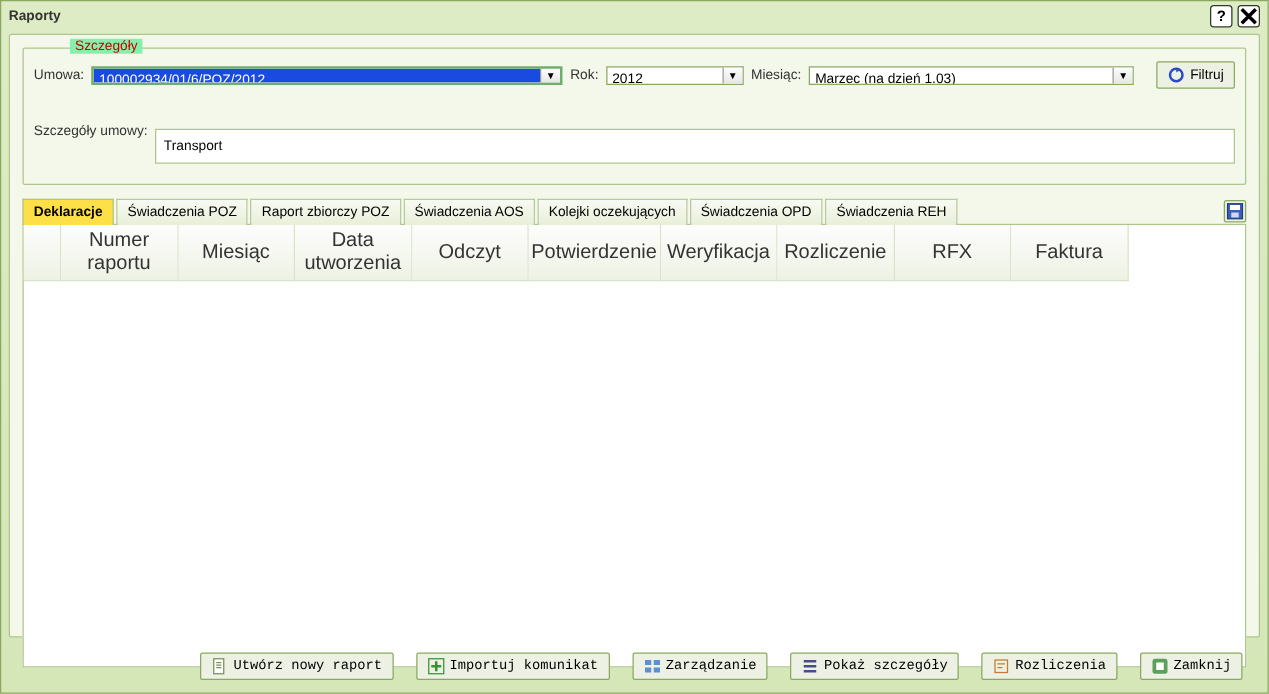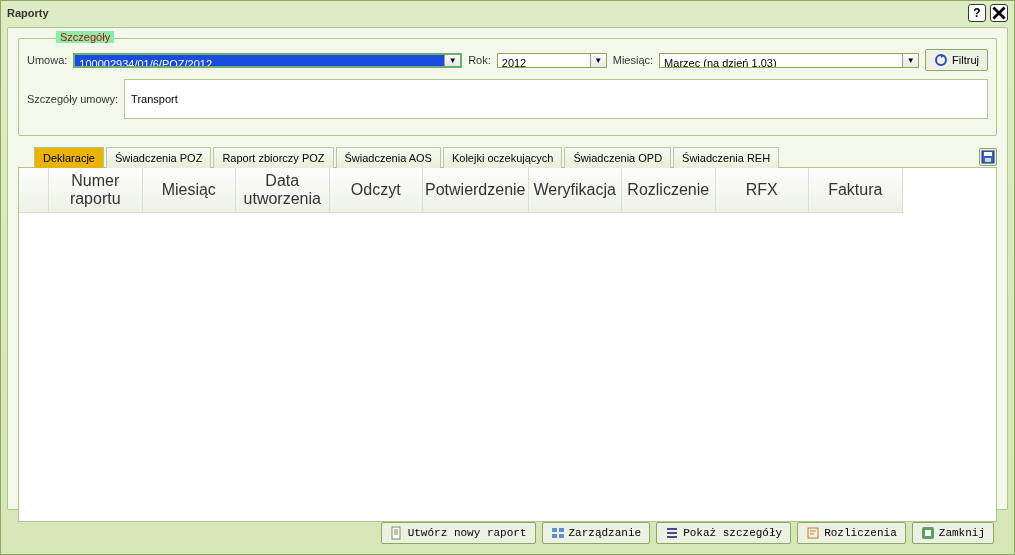--- a/index.html
+++ b/index.html
@@ -73,38 +73,38 @@
 .select-box .dd-btn {
   width: 16px; background: linear-gradient(#fdfdfd,#e6e6e6);
   border-left: 1px solid #999;
   display: flex; align-items: center; justify-content: center;
   font-size: 8px; color: #000;
 }
 .filter-btn, .action-btn {
   display: flex; align-items: center; gap: 4px;
   padding: 2px 8px; height: 22px;
   border: 1px solid #8AA85F; background: #EDF1E4;
-  border-radius: 2px; cursor: pointer;
+  border-radius: 2px; cursor: pointer; margin-left: 12px;
 }
 .filter-btn .ic, .action-btn .ic {
   width: 14px; height: 14px; display:flex; align-items:center; justify-content:center; font-size:12px;
 }
 .text-field {
-  border: 1px solid #AEC58C; background: #fff; height: 40px;
-  display: flex; align-items: center; padding: 0 6px; flex: 1;
+  border: 1px solid #AEC58C; background: #fff; height: 28px;
+  display: flex; align-items: center; padding: 0 6px; flex: 1; margin-top: 24px;
 }
 .tabs-row { display: flex; align-items: center; margin-top: 10px; }
 .tabs { display: flex; gap: 2px; }
 .tab {
   border: 1px solid #B8C9A0; border-bottom: none;
   background: linear-gradient(#F8FAF3,#E8EFD8);
   padding: 4px 8px; cursor: pointer; position: relative; top: 1px;
 }
 .tab.active {
-  background: #eab308; border-color:#AEC58C; font-weight: normal; z-index: 2; margin-left: 16px;
+  background: #fde047; border-color:#AEC58C; font-weight: bold; z-index: 2;
 }
 .save-icon {
   margin-left: auto; width: 18px; height: 18px;
   border:1px solid #8AA85F; border-radius:2px; background:#EDF1E4;
   display:flex; align-items:center; justify-content:center; cursor:pointer;
 }
 .table-wrap {
   border: 1px solid #AEC58C;
   background: #fff;
   height: 355px;
@@ -223,20 +223,29 @@
       <svg class="svg-icon" viewBox="0 0 14 14">
           <rect x="2" y="1" width="8" height="12" fill="#fff" stroke="#7A8D55"></rect>
           <path d="M4 4h4M4 6h4M4 8h4" stroke="#7A8D55"></path>
         </svg>
     </span>
     <span>Utwórz nowy raport</span>
   </div>
   <div class="action-btn">
     <span class="ic">
       <svg class="svg-icon" viewBox="0 0 14 14">
+          <rect x="1" y="1" width="12" height="12" fill="none" stroke="#349434"></rect>
+          <path d="M7 3v8M3 7h8" stroke="#349434" stroke-width="2"></path>
+        </svg>
+    </span>
+    <span>Importuj komunikat</span>
+  </div>
+  <div class="action-btn">
+    <span class="ic">
+      <svg class="svg-icon" viewBox="0 0 14 14">
           <rect x="1" y="2" width="5" height="4" fill="#5B8FD6"></rect>
           <rect x="8" y="2" width="5" height="4" fill="#5B8FD6"></rect>
           <rect x="1" y="8" width="5" height="4" fill="#5B8FD6"></rect>
           <rect x="8" y="8" width="5" height="4" fill="#5B8FD6"></rect>
         </svg>
     </span>
     <span>Zarządzanie</span>
   </div>
   <div class="action-btn">
     <span class="ic">

